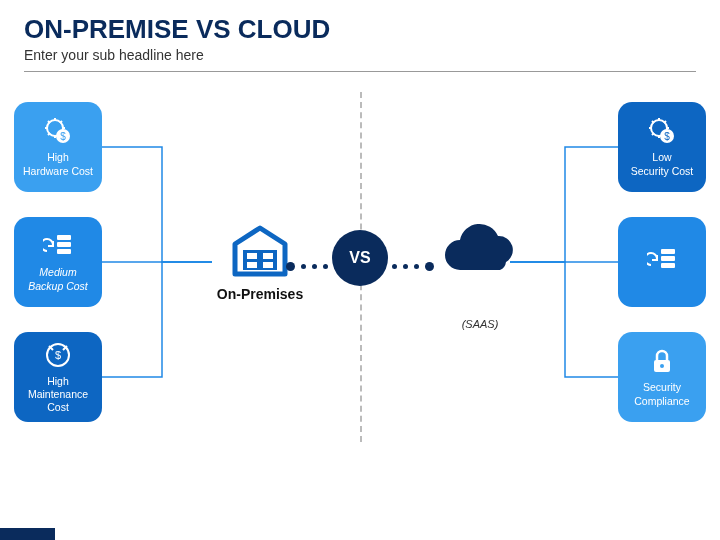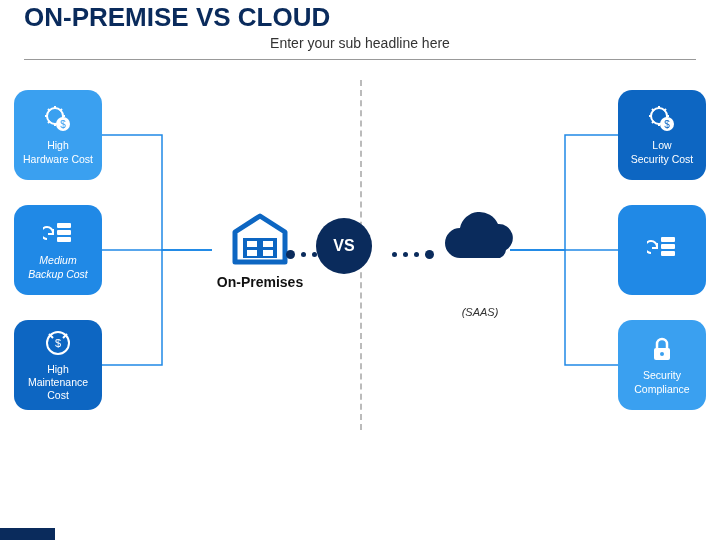--- a/index.html
+++ b/index.html
@@ -1,36 +1,36 @@
 <!DOCTYPE html>
 <html><head>
 <meta charset="utf-8">
 <style>
   * { box-sizing: border-box; margin: 0; padding: 0; }
   body { width: 720px; height: 540px; font-family: Arial, sans-serif; background: #fff; position: relative; overflow: hidden; }
-  .header { padding: 2px 24px 4px; }
+  .header { padding: 14px 24px 4px; }
   .title { font-size: 26px; font-weight: bold; color: #0a2b5c; }
-  .subtitle { font-size: 14px; color: #333; margin-top: 2px; text-align: center; }
+  .subtitle { font-size: 14px; color: #333; margin-top: 2px; }
   .subtitle-underline { height: 1px; background: #999; margin: 4px 24px 0; }
   .canvas { position: relative; width: 720px; height: 460px; }
   .card { position: absolute; width: 88px; height: 90px; border-radius: 14px; display: flex; flex-direction: column; align-items: center; justify-content: center; color: #fff; font-size: 10.5px; text-align: center; line-height: 1.25; padding: 6px; }
   .card .ico { width: 30px; height: 30px; margin-bottom: 5px; display:flex; align-items:center; justify-content:center;}
   .light { background: #3aa0f0; }
   .med   { background: #2089e6; }
   .dark  { background: #0d66c2; }
   .left .card { left: 14px; }
   .right .card { right: 14px; }
   .c1 { top: 30px; }
   .c2 { top: 145px; font-style: italic; }
   .c3 { top: 260px; }
   .center-left { position:absolute; left: 200px; top: 150px; width: 120px; text-align:center;}
   .center-right{ position:absolute; left: 420px; top: 150px; width: 120px; text-align:center;}
   .center-label { font-size: 14px; font-weight: bold; color:#111; margin-top:0;}
   .center-sub { font-size: 11px; font-style: italic; color:#333;margin-top:32px;}
-  .vs-badge { position:absolute; left: 316px; top: 158px; width:56px; height:56px; border-radius:50%; background:#0a2b5c; color:#fff; font-weight:bold; font-size:16px; display:flex; align-items:center; justify-content:center;}
+  .vs-badge { position:absolute; left: 332px; top: 158px; width:56px; height:56px; border-radius:50%; background:#0a2b5c; color:#fff; font-weight:bold; font-size:16px; display:flex; align-items:center; justify-content:center;}
   .dots { position:absolute; top:185px; height:2px; }
   .dots-left { left:283px; width:48px; }
   .dots-right { left:389px; width:48px; }
   .dot { display:inline-block; width:5px; height:5px; border-radius:50%; background:#0a2b5c; margin:0 3px; vertical-align:middle;}
   .big-dot { width:9px; height:9px; }
   .vline { position:absolute; left:360px; top:20px; height:350px; border-left: 2px dashed #bbb; }
   svg.connector { position:absolute; pointer-events:none; }
   .footer-stripe { position:absolute; bottom:0; left:0; height:12px; width:55px; background:#0a2b5c;}
 </style>
 </head>

